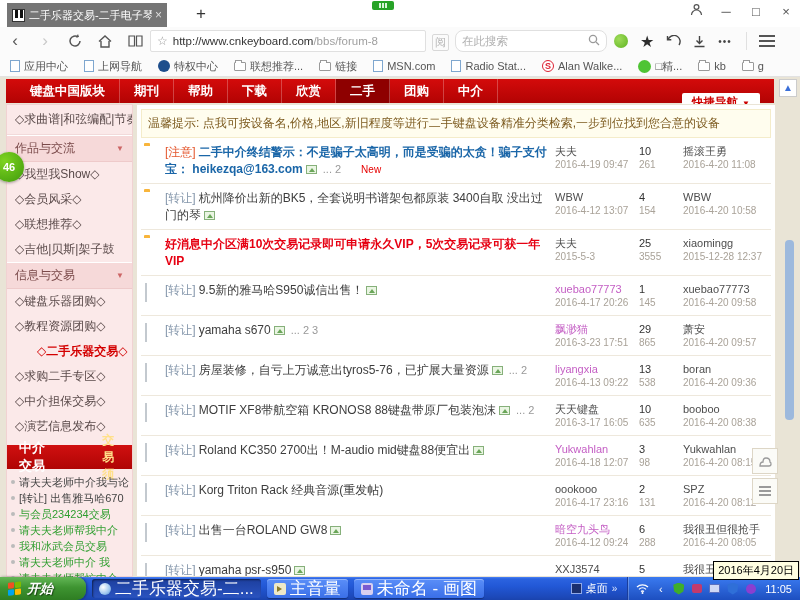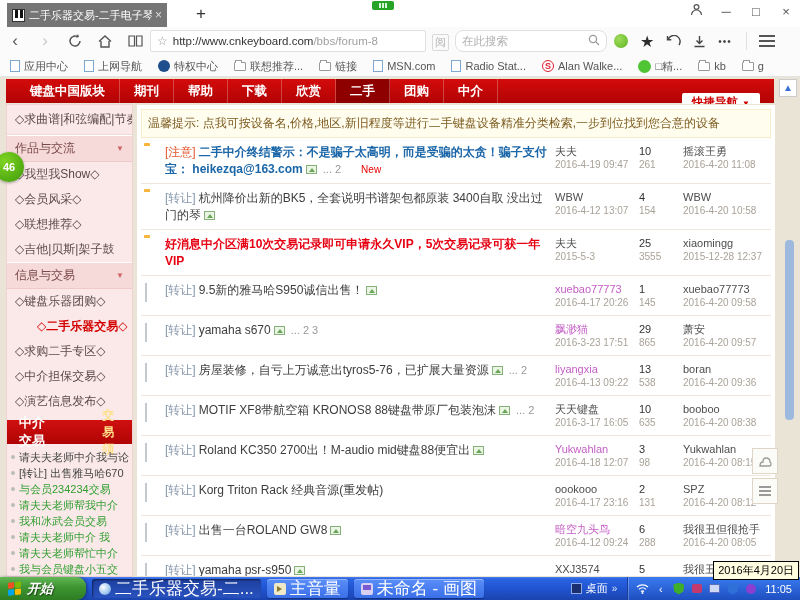--- a/index.html
+++ b/index.html
@@ -299,20 +299,21 @@
         </div>
         <div class="side-item compact">◇我型我Show◇</div>
         <div class="side-item compact">◇会员风采◇</div>
         <div class="side-item compact">◇联想推荐◇</div>
         <div class="side-item compact">◇吉他|贝斯|架子鼓</div>
         <div class="side-h">
           <span>信息与交易</span>
           <b>▼</b>
         </div>
         <div class="side-item compact">◇键盘乐器团购◇</div>
+        <div class="side-item compact">◇教程资源团购◇</div>
         <div class="side-item compact active">◇二手乐器交易◇</div>
         <div class="side-item compact">◇求购二手专区◇</div>
         <div class="side-item compact">◇中介担保交易◇</div>
         <div class="side-item compact">◇演艺信息发布◇</div>
       </div>
     <div class="side-banner">
       <span class="l">中介交易</span>
       <span class="r">交易须</span>
     </div>
     <div class="side-links" id="side-links">

